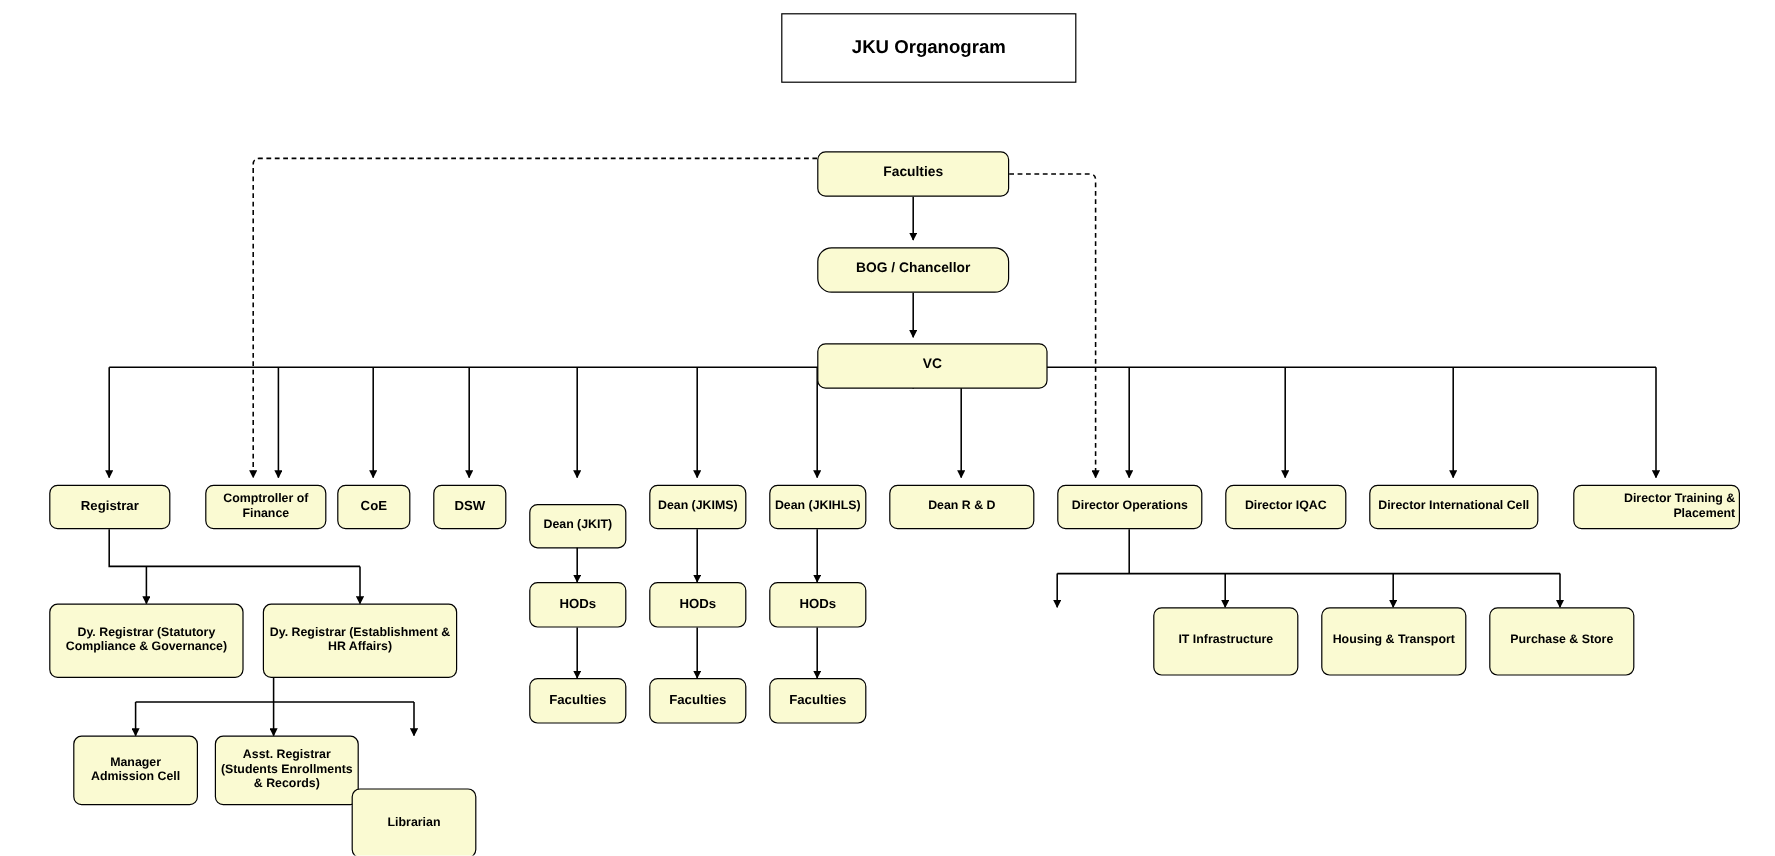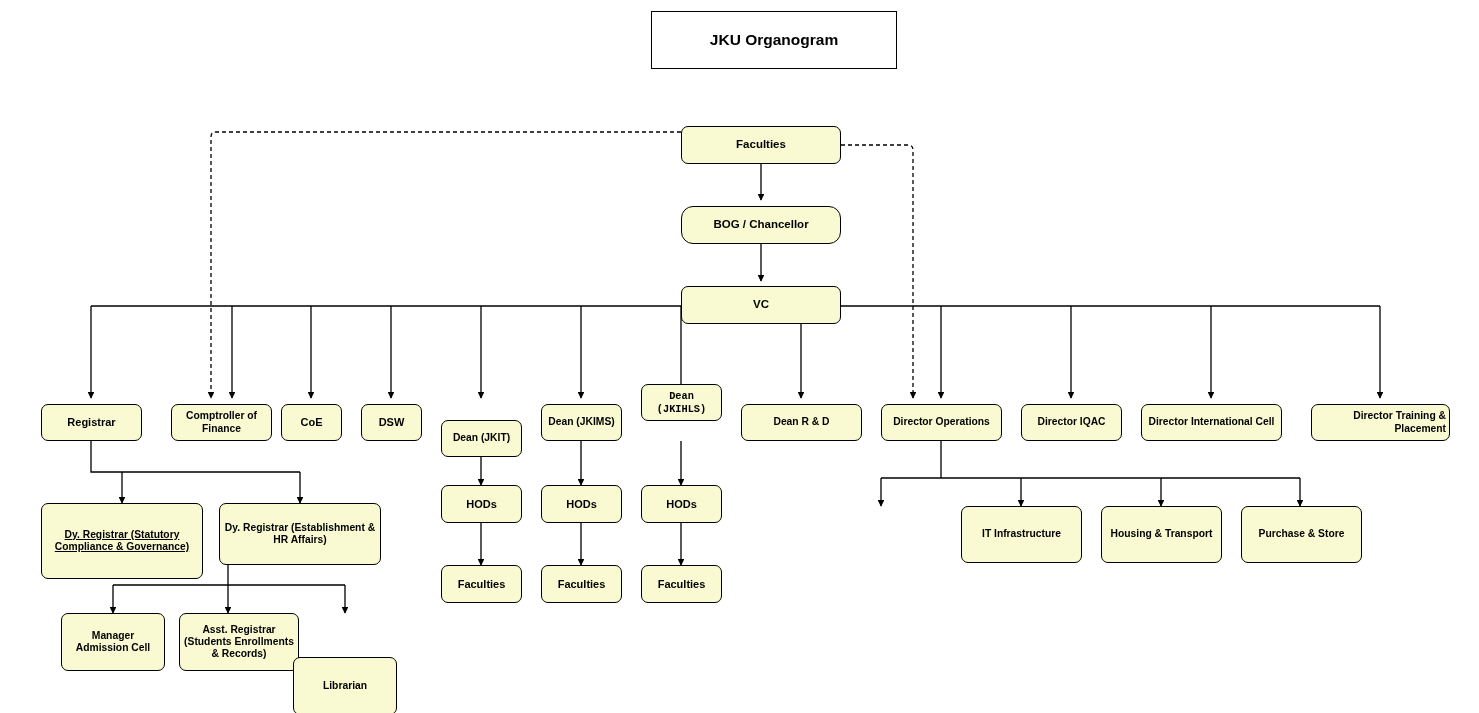--- a/index.html
+++ b/index.html
@@ -104,38 +104,38 @@
     <g stroke="#000000" stroke-width="1.3" fill="none" stroke-dasharray="4 3">
       <path d="M 681 132 L 216 132 Q 211 132 211 137 L 211 398" marker-end="url(#arrow)"></path>
       <path d="M 841 145 L 908 145 Q 913 145 913 150 L 913 398" marker-end="url(#arrow)"></path>
     </g>
   </svg>
 
   <div class="title-box" style="left:651px;top:11px;width:246px;height:58px;text-align:right;">JKU Organogram</div>
 
   <div class="node s13" style="left:681px;top:126px;width:160px;height:38px;">Faculties</div>
   <div class="node s13" style="left:681px;top:206px;width:160px;height:38px;border-radius:12px;">BOG / Chancellor</div>
-  <div class="node s13" style="left:681px;top:286px;width:160px;height:38px;">VC</div>
+  <div class="node s13" style="left:681px;top:286px;width:192px;height:38px;">VC</div>
 
   <div class="node s12" style="left:41px;top:404px;width:101px;height:37px;">Registrar</div>
   <div class="node s11" style="left:171px;top:404px;width:101px;height:37px;">Comptroller of Finance</div>
   <div class="node s12" style="left:281px;top:404px;width:61px;height:37px;">CoE</div>
   <div class="node s12" style="left:361px;top:404px;width:61px;height:37px;">DSW</div>
 
   <div class="node s11" style="left:441px;top:420px;width:81px;height:37px;">Dean (JKIT)</div>
   <div class="node s11" style="left:541px;top:404px;width:81px;height:37px;">Dean (JKIMS)</div>
-  <div class="node s11" style="left:641px;top:384px;width:81px;height:37px;font-family:Liberation Mono, monospace;">Dean (JKIHLS)</div>
+  <div class="node s11" style="left:641px;top:404px;width:81px;height:37px;">Dean (JKIHLS)</div>
   <div class="node s11" style="left:741px;top:404px;width:121px;height:37px;">Dean R &amp; D</div>
 
   <div class="node s11" style="left:881px;top:404px;width:121px;height:37px;">Director Operations</div>
   <div class="node s11" style="left:1021px;top:404px;width:101px;height:37px;">Director IQAC</div>
   <div class="node s11" style="left:1141px;top:404px;width:141px;height:37px;">Director International Cell</div>
   <div class="node s11" style="left:1311px;top:404px;width:139px;height:37px;text-align:right;">Director Training &amp; Placement</div>
 
-  <div class="node s11" style="left:41px;top:503px;width:162px;height:76px;text-decoration:underline;">Dy. Registrar (Statutory Compliance &amp; Governance)</div>
+  <div class="node s11" style="left:41px;top:503px;width:162px;height:62px;">Dy. Registrar (Statutory Compliance &amp; Governance)</div>
   <div class="node s11" style="left:219px;top:503px;width:162px;height:62px;">Dy. Registrar (Establishment &amp; HR Affairs)</div>
 
   <div class="node s11" style="left:61px;top:613px;width:104px;height:58px;">Manager Admission Cell</div>
   <div class="node s11" style="left:179px;top:613px;width:120px;height:58px;">Asst. Registrar (Students Enrollments &amp; Records)</div>
   <div class="node s11" style="left:293px;top:613px;width:104px;height:58px;margin-top:44px;">Librarian</div>
 
   <div class="node s12" style="left:441px;top:485px;width:81px;height:38px;">HODs</div>
   <div class="node s12" style="left:541px;top:485px;width:81px;height:38px;">HODs</div>
   <div class="node s12" style="left:641px;top:485px;width:81px;height:38px;">HODs</div>
 

